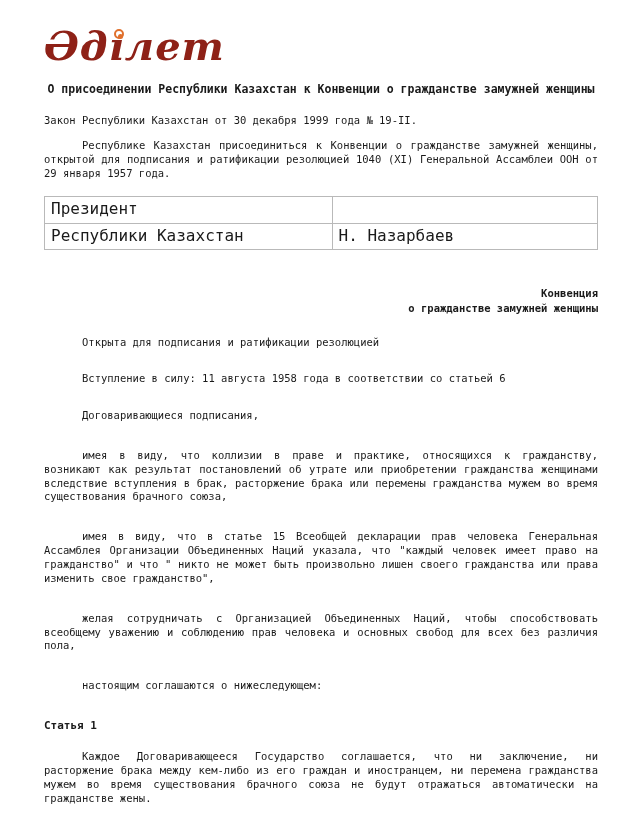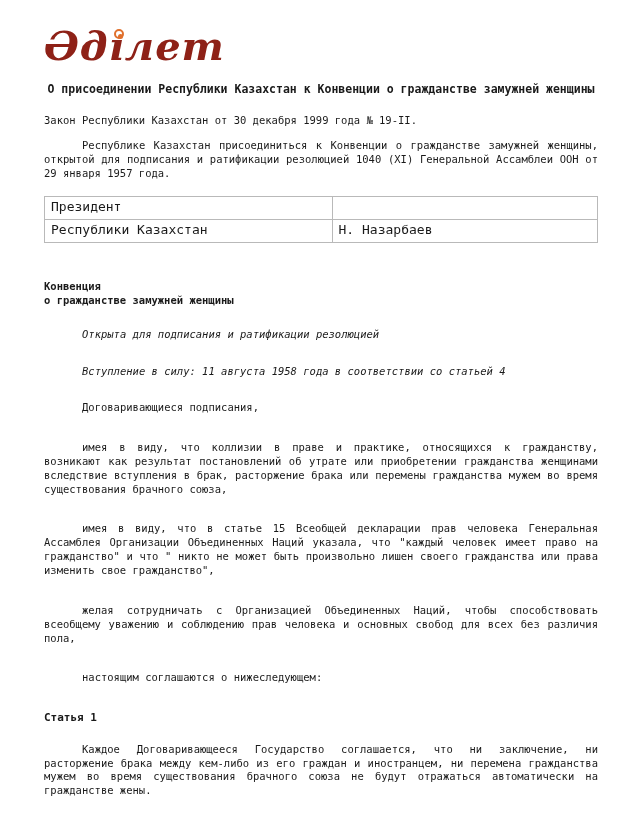--- a/index.html
+++ b/index.html
@@ -40,34 +40,34 @@
   .para {
     font-size: 10.5px; line-height: 1.32;
     text-align: justify; text-indent: 38px;
     margin: 0 0 26px;
   }
   .intro { margin-bottom: 15px; }
 
   .sig-table { width: 100%; border-collapse: collapse; margin: 0 0 36px; }
   .sig-table td {
     border: 1px solid #b9b9b9;
-    font-size: 13px; line-height: 1.3;
+    font-size: 16px; line-height: 1.3;
     padding: 2px 6px 3px; height: 17px;
     vertical-align: top;
   }
   .sig-table td.c1 { width: 52%; }
 
   .conv-heading {
     font-size: 10.5px; font-weight: bold;
     line-height: 1.4; margin: 0 0 20px;
   }
-  .conv-heading span { display: block; }
+  .conv-heading span { display: block; text-align: right; }
 
   .note {
-    font-size: 10.5px; font-style: italic;
+    font-size: 10.5px; 
     line-height: 1.3; padding-left: 38px;
     margin: 0 0 23px;
   }
 
   .plain-indent {
     font-size: 10.5px; line-height: 1.32;
     padding-left: 38px; margin: 0 0 26px;
   }
 
   .article-heading {
@@ -105,21 +105,21 @@
       </tr>
     </tbody>
   </table>
 
   <h2 class="conv-heading">
     <span>Конвенция</span>
     <span>о гражданстве замужней женщины</span>
   </h2>
 
   <p class="note">Открыта для подписания и ратификации резолюцией</p>
-  <p class="note">Вступление в силу: 11 августа 1958 года в соответствии со статьей 4</p>
+  <p class="note">Вступление в силу: 11 августа 1958 года в соответствии со статьей 6</p>
 
   <p class="plain-indent">Договаривающиеся подписания,</p>
 
   <p class="para">имея в виду, что коллизии в праве и практике, относящихся к гражданству, возникают как результат постановлений об утрате или приобретении гражданства женщинами вследствие вступления в брак, расторжение брака или перемены гражданства мужем во время существования брачного союза,</p>
   <p class="para">имея в виду, что в статье 15 Всеобщей декларации прав человека Генеральная Ассамблея Организации Объединенных Наций указала, что "каждый человек имеет право на гражданство" и что " никто не может быть произвольно лишен своего гражданства или права изменить свое гражданство",</p>
   <p class="para">желая сотрудничать с Организацией Объединенных Наций, чтобы способствовать всеобщему уважению и соблюдению прав человека и основных свобод для всех без различия пола,</p>
 
   <p class="plain-indent">настоящим соглашаются о нижеследующем:</p>
 
   <h3 class="article-heading">Статья 1</h3>

